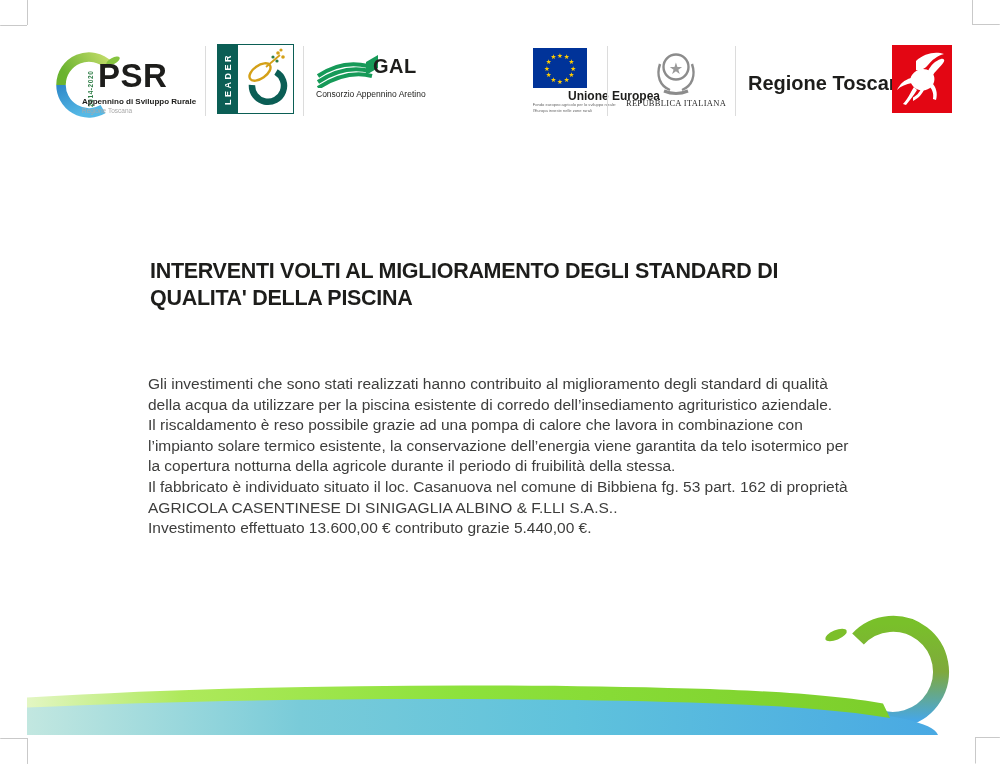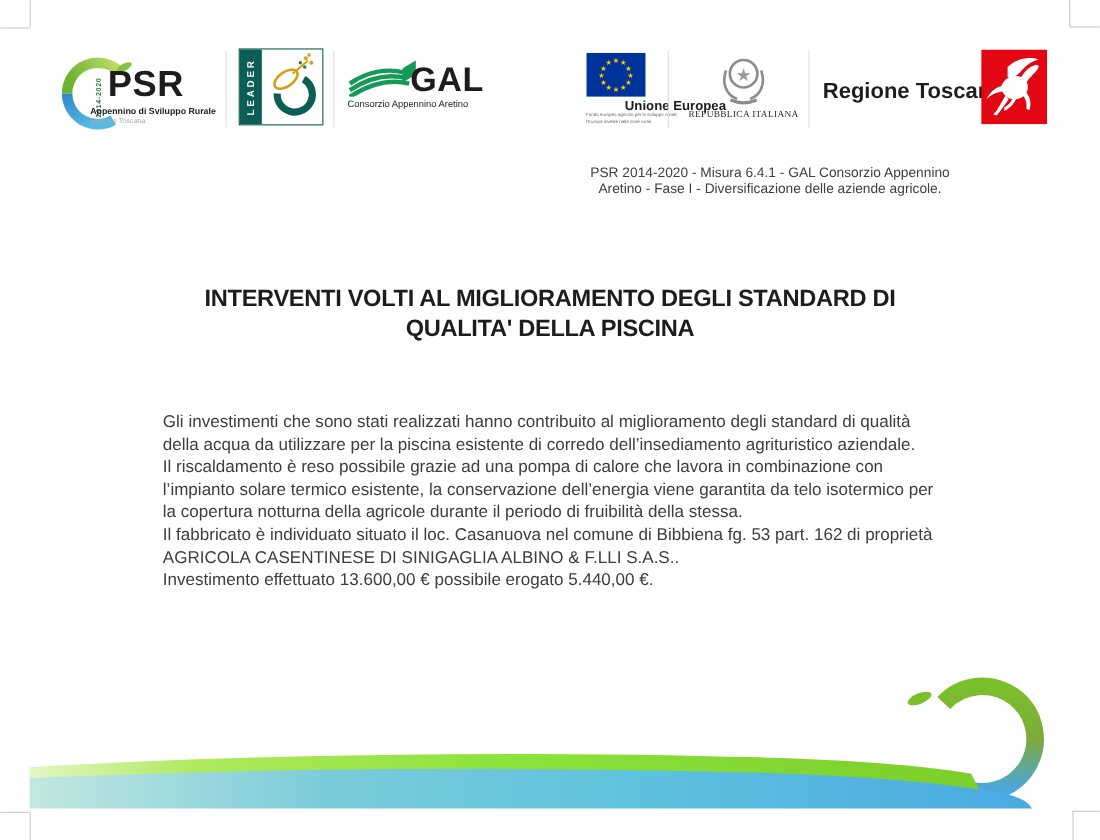--- a/index.html
+++ b/index.html
@@ -30,21 +30,21 @@
   .leader-band { position:absolute; left:0; top:0; bottom:0; width:20px; background:#0b5e55; display:flex; align-items:center; justify-content:center; }
   .leader-band span {
     writing-mode:vertical-rl; transform:rotate(180deg);
     color:#ffffff; font-size:9px; font-weight:bold; letter-spacing:2.5px;
   }
   .leader-mark { position:absolute; left:20px; top:0; }
 
   
   .gal-logo { left:316px; top:54px; width:120px; height:46px; }
   .gal-stripes { position:absolute; left:0; top:0; }
-  .gal-acronym { position:absolute; left:57px; top:1px; font-size:31px; font-weight:800; letter-spacing:0.5px; color:#1d1d1b; }
+  .gal-acronym { position:absolute; left:57px; top:1px; font-size:20px; font-weight:800; letter-spacing:0.5px; color:#1d1d1b; }
   .gal-name { position:absolute; left:0; top:35px; font-size:8.5px; font-weight:normal; white-space:nowrap; color:#1d1d1b; }
 
   
   .eu-logo { left:520px; top:46px; width:80px; height:72px; text-align:center; }
   .eu-flag { display:block; margin:2px auto 0 auto; }
   .eu-label { margin-top:1px; font-size:12px; font-weight:bold; color:#1d1d1b; white-space:nowrap;margin-left:48px; }
   .eu-tagline { font-size:6px; line-height:6px; color:#666; white-space:nowrap; transform:scale(0.68); transform-origin:center top; }
 
   
   .republic-logo { left:620px; top:46px; width:112px; height:66px; text-align:center; }
@@ -57,21 +57,21 @@
   .tuscany-square { position:absolute; right:4px; top:1px; }
 
   
   .program-line {
     position:absolute; left:520px; top:150px; width:360px;
     font-size:12.5px; line-height:14px; text-align:center; color:#3f3f3e;
   }
   .doc-title {
     position:absolute; left:150px; top:258px; width:700px; margin:0;
     font-size:21.5px; line-height:27px; font-weight:800; letter-spacing:-0.3px;
-    text-align:center; color:#1d1d1b;
+    text-align:left; color:#1d1d1b;
   }
   .body-text {
     position:absolute; left:148px; top:374px; width:716px;
     font-size:15.5px; line-height:20.6px; color:#3d3d3c;
   }
   .body-text p { margin:0; }
 
   
   .wave { position:absolute; left:0; top:597px; }
 </style>
@@ -195,29 +195,28 @@
           <path d="M40,38 C44,42 46,48 44,55 L41,54 C42,48 40,44 37,41 Z"></path>
           <path d="M33,43 C30,49 27,53 21,56 L21,52.5 C26,50 28,46 30,42 Z"></path>
           <path d="M22,42 C18,48 16,54 11,59 L14,60 C18,55 22,50 25,45 Z"></path>
           <path d="M19,33 C12,35 8,39 5,45 C9,41 14,39 20,38 Z"></path>
         </g>
       </svg>
     </div>
 
   </header>
 
-  <div class="program-line">PSR 2014-2020 - Misura 6.4.1 - GAL Consorzio Appennino Aretino - Fase I - Diversificazione delle aziende agricole.</div>
 
   <h1 class="doc-title">INTERVENTI VOLTI AL MIGLIORAMENTO DEGLI STANDARD DI QUALITA' DELLA PISCINA</h1>
 
   <div class="body-text">
     <p>Gli investimenti che sono stati realizzati hanno contribuito al miglioramento degli standard di qualità della acqua da utilizzare per la piscina esistente di corredo dell’insediamento agrituristico aziendale.</p>
     <p>Il riscaldamento è reso possibile grazie ad una pompa di calore che lavora in combinazione con l’impianto solare termico esistente, la conservazione dell’energia viene garantita da telo isotermico per la copertura notturna della agricole durante il periodo di fruibilità della stessa.</p>
     <p>Il fabbricato è individuato situato il loc. Casanuova nel comune di Bibbiena fg. 53 part. 162 di proprietà AGRICOLA CASENTINESE DI SINIGAGLIA ALBINO &amp; F.LLI S.A.S..</p>
-    <p>Investimento effettuato 13.600,00 € possibile erogato 5.440,00 €.</p>
+    <p>Investimento effettuato 13.600,00 € contributo grazie 5.440,00 €.</p>
   </div>
 
   <svg class="wave" width="1000" height="142" viewBox="0 0 1000 142">
     <defs>
       <linearGradient id="gGreen" x1="0" y1="0" x2="1" y2="0">
         <stop offset="0" stop-color="#e3f6c3"></stop>
         <stop offset="0.18" stop-color="#aee95b"></stop>
         <stop offset="0.5" stop-color="#8DE23C"></stop>
         <stop offset="1" stop-color="#7cce2b"></stop>
       </linearGradient>

